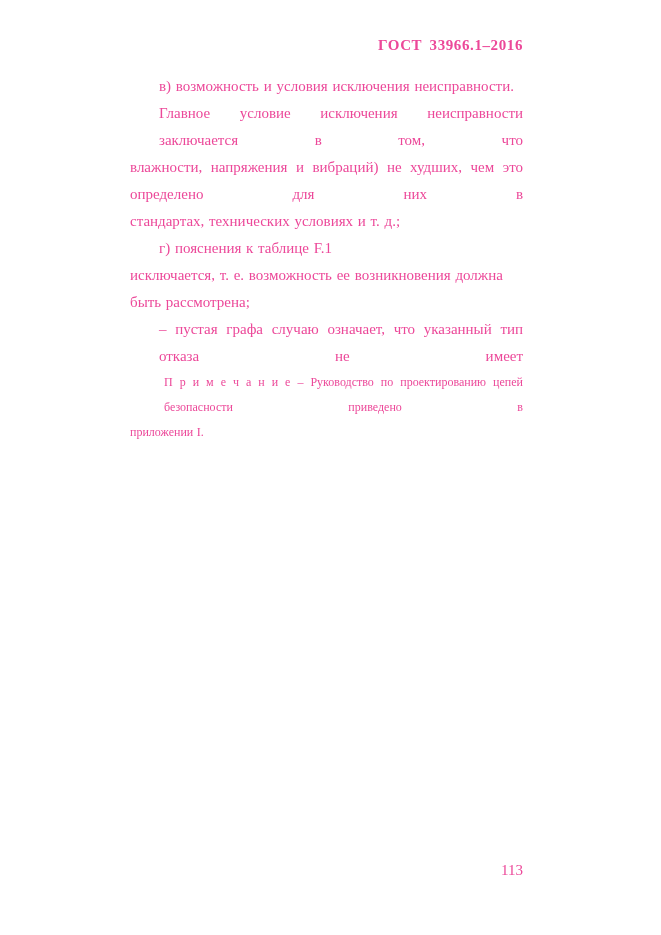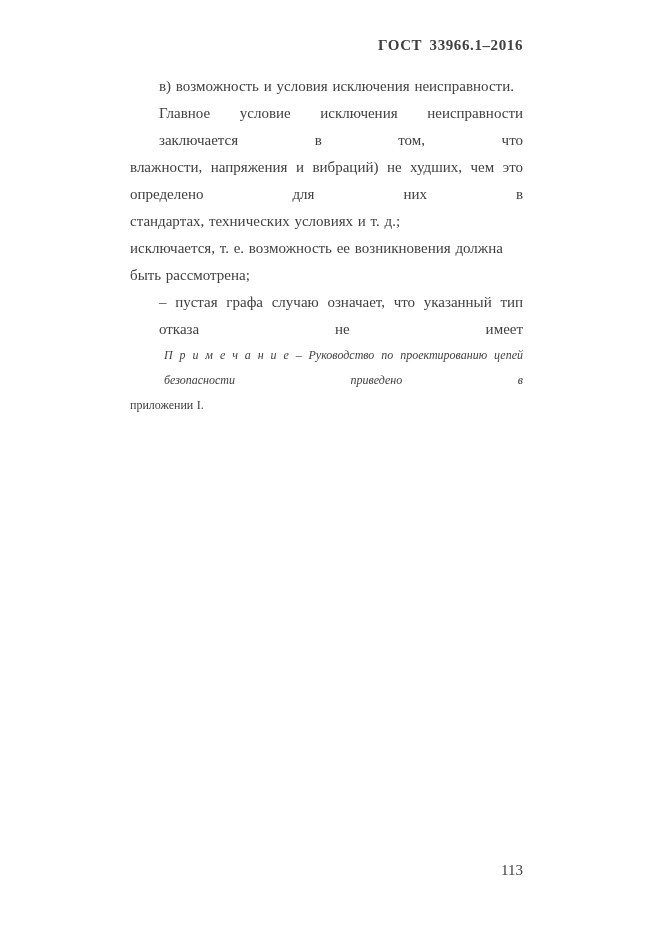--- a/index.html
+++ b/index.html
@@ -5,21 +5,21 @@
   html, body {
     margin: 0;
     padding: 0;
     background: #ffffff;
   }
   .page {
     position: relative;
     width: 567px;
     height: 935px;
     background: #ffffff;
-    color: #404040;
+    color: #ec4899;
     font-family: "Liberation Serif", "DejaVu Serif", serif;
     overflow: hidden;
   }
   .header {
     position: absolute;
     top: 37px;
     left: 83px;
     right: 44px;
     text-align: right;
     font-weight: bold;
@@ -44,21 +44,21 @@
   .line.indent { padding-left: 29px; }
   .line.justify {
     text-align: justify;
     text-align-last: justify;
   }
   .para.note .line {
     font-size: 12px;
     line-height: 25px;
     word-spacing: 0.5px;
   }
-  .para.note .line.indent { padding-left: 34px; font-style: italic; }
+  .para.note .line.indent { padding-left: 34px; }
   .page-number {
     position: absolute;
     top: 861px;
     right: 44px;
     font-size: 15px;
     line-height: 18px;
     text-align: center;
   }
 </style>
 </head>
@@ -70,20 +70,23 @@
   <div class="doc-body">
       <div class="para body">
         <div class="line indent">в) возможность и условия исключения неисправности.</div>
       </div>
       <div class="para body">
         <div class="line indent justify">Главное условие исключения неисправности заключается в том, что</div>
         <div class="line justify">влажности, напряжения и вибраций) не худших, чем это определено для них в</div>
         <div class="line">стандартах, технических условиях и т. д.;</div>
       </div>
       <div class="para body">
+        <div class="line indent">г) пояснения к таблице F.1</div>
+      </div>
+      <div class="para body">
         <div class="line">исключается, т. е. возможность ее возникновения должна быть рассмотрена;</div>
       </div>
       <div class="para body">
         <div class="line indent justify">– пустая графа случаю означает, что указанный тип отказа не имеет</div>
       </div>
       <div class="para note">
         <div class="line indent justify">П р и м е ч а н и е – Руководство по проектированию цепей безопасности приведено в</div>
         <div class="line">приложении I.</div>
       </div>
     </div>

